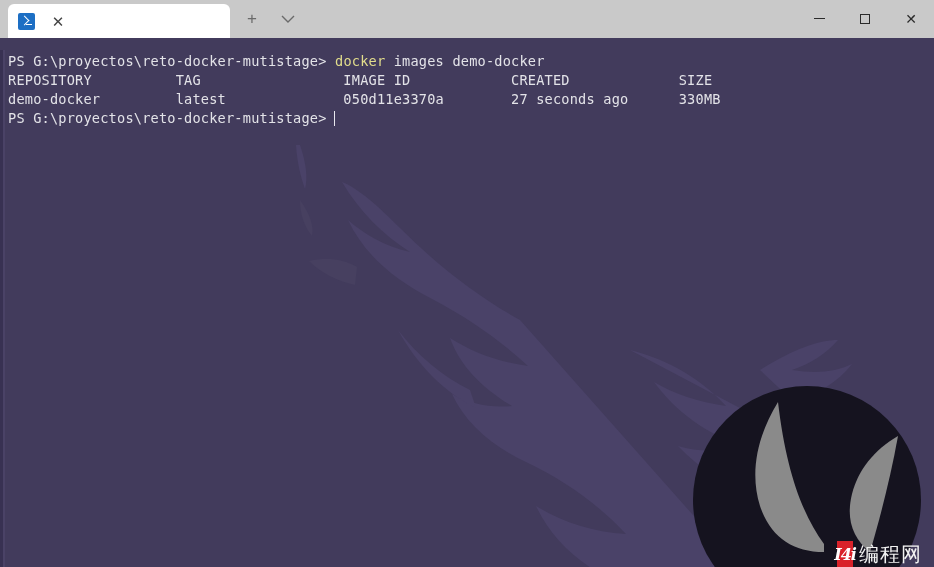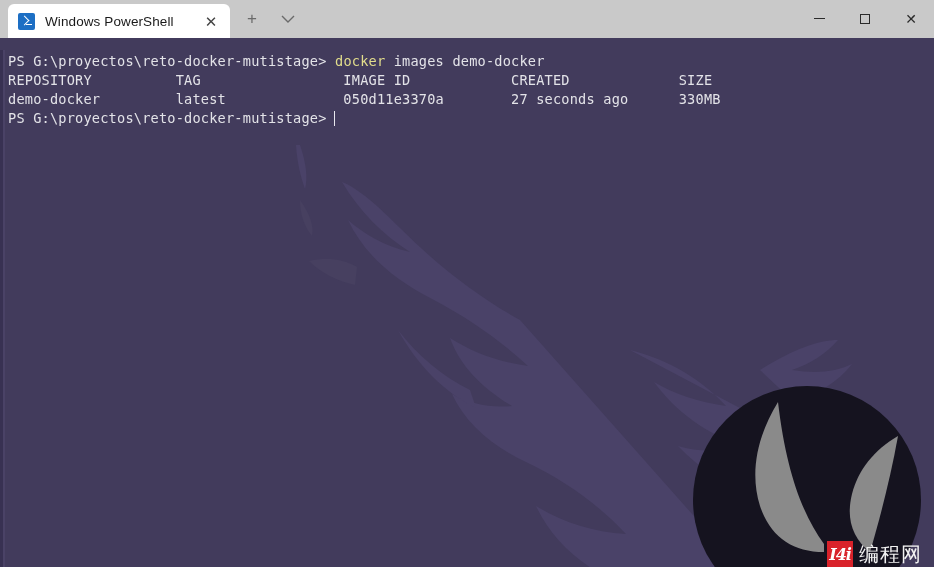--- a/index.html
+++ b/index.html
@@ -182,21 +182,21 @@
   .watermark {
     position: absolute;
     right: 12px;
     bottom: 8px;
     display: flex;
     align-items: center;
     height: 26px;
     z-index: 5;
   }
   .wm-badge {
-    width: 26px; height: 26px;
+    width: 16px; height: 26px;
     background: #d9222a;
     display: flex;
     align-items: center;
     justify-content: center;
     color: #fff;
     font-family: "DejaVu Serif", serif;
     font-style: italic;
     font-weight: bold;
     font-size: 16px;
     letter-spacing: -1px;
@@ -218,21 +218,20 @@
 
   <div class="titlebar">
 
     <div class="tabstrip">
 
       <div class="tab">
         <span class="tab-icon">
           <span class="ps-chev"></span>
           <span class="ps-under"></span>
         </span>
-        <span class="tab-title">Windows PowerShell</span>
         <span class="tab-close">✕</span>
       </div>
 
       <div class="tabbtn">+</div>
       <div class="tabbtn chev">
         <svg width="14" height="10" viewBox="0 0 14 10" aria-hidden="true">
           <path d="M1 2 L7 8 L13 2" fill="none" stroke="#6a6a6a" stroke-width="1.4"></path>
         </svg>
       </div>
     </div>

